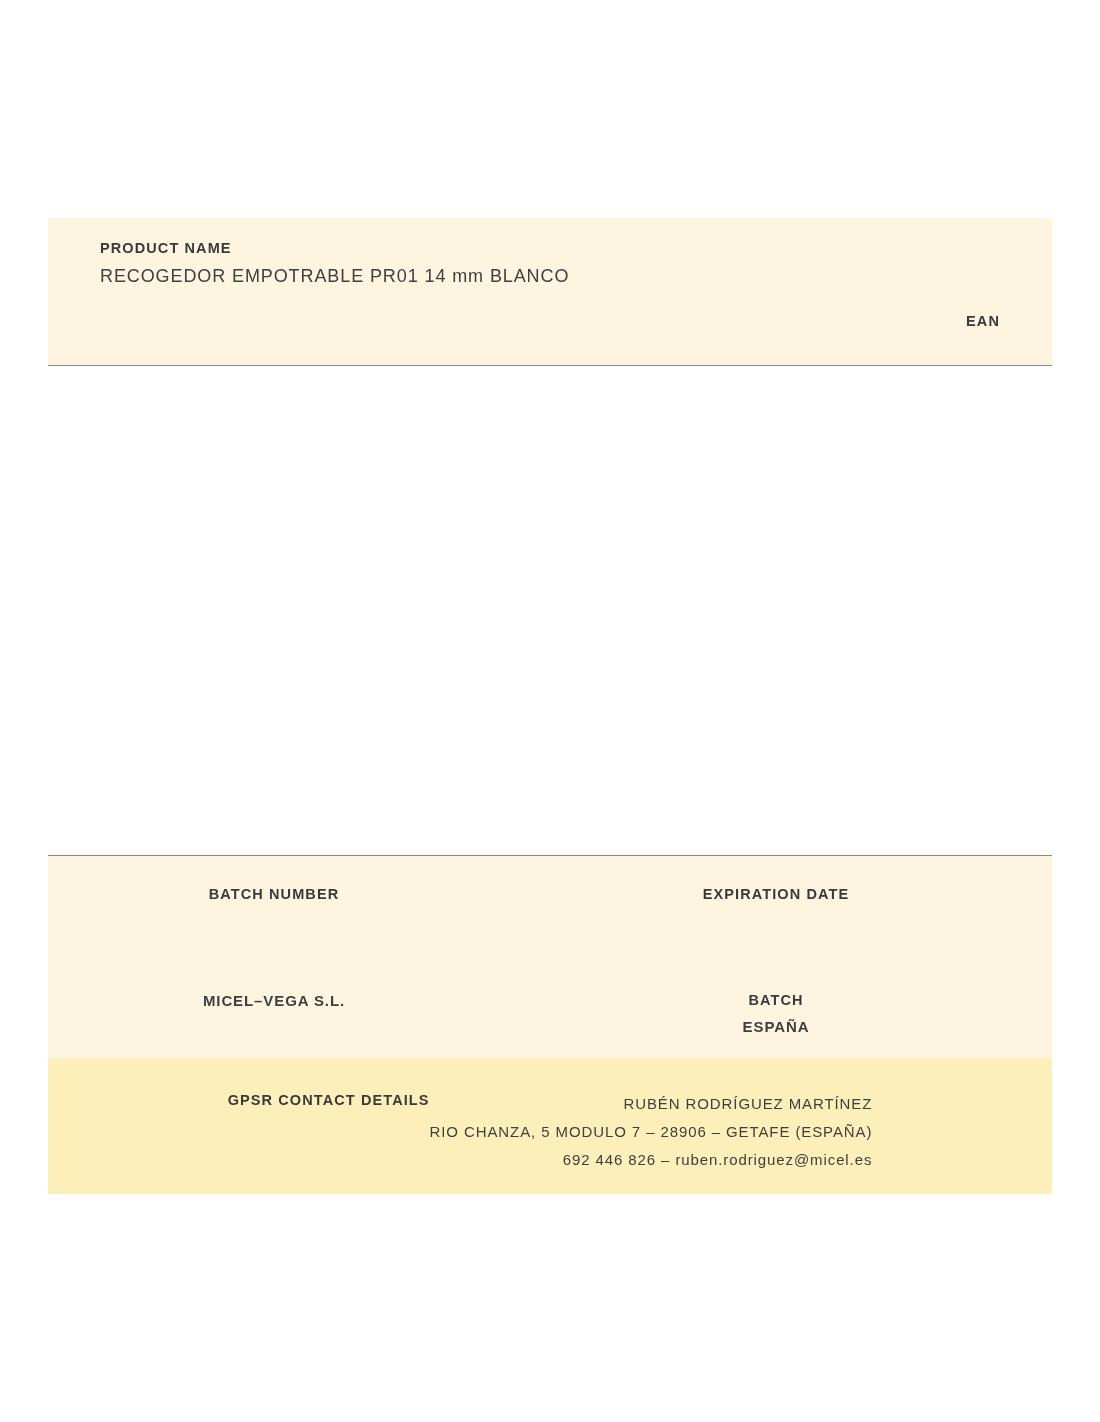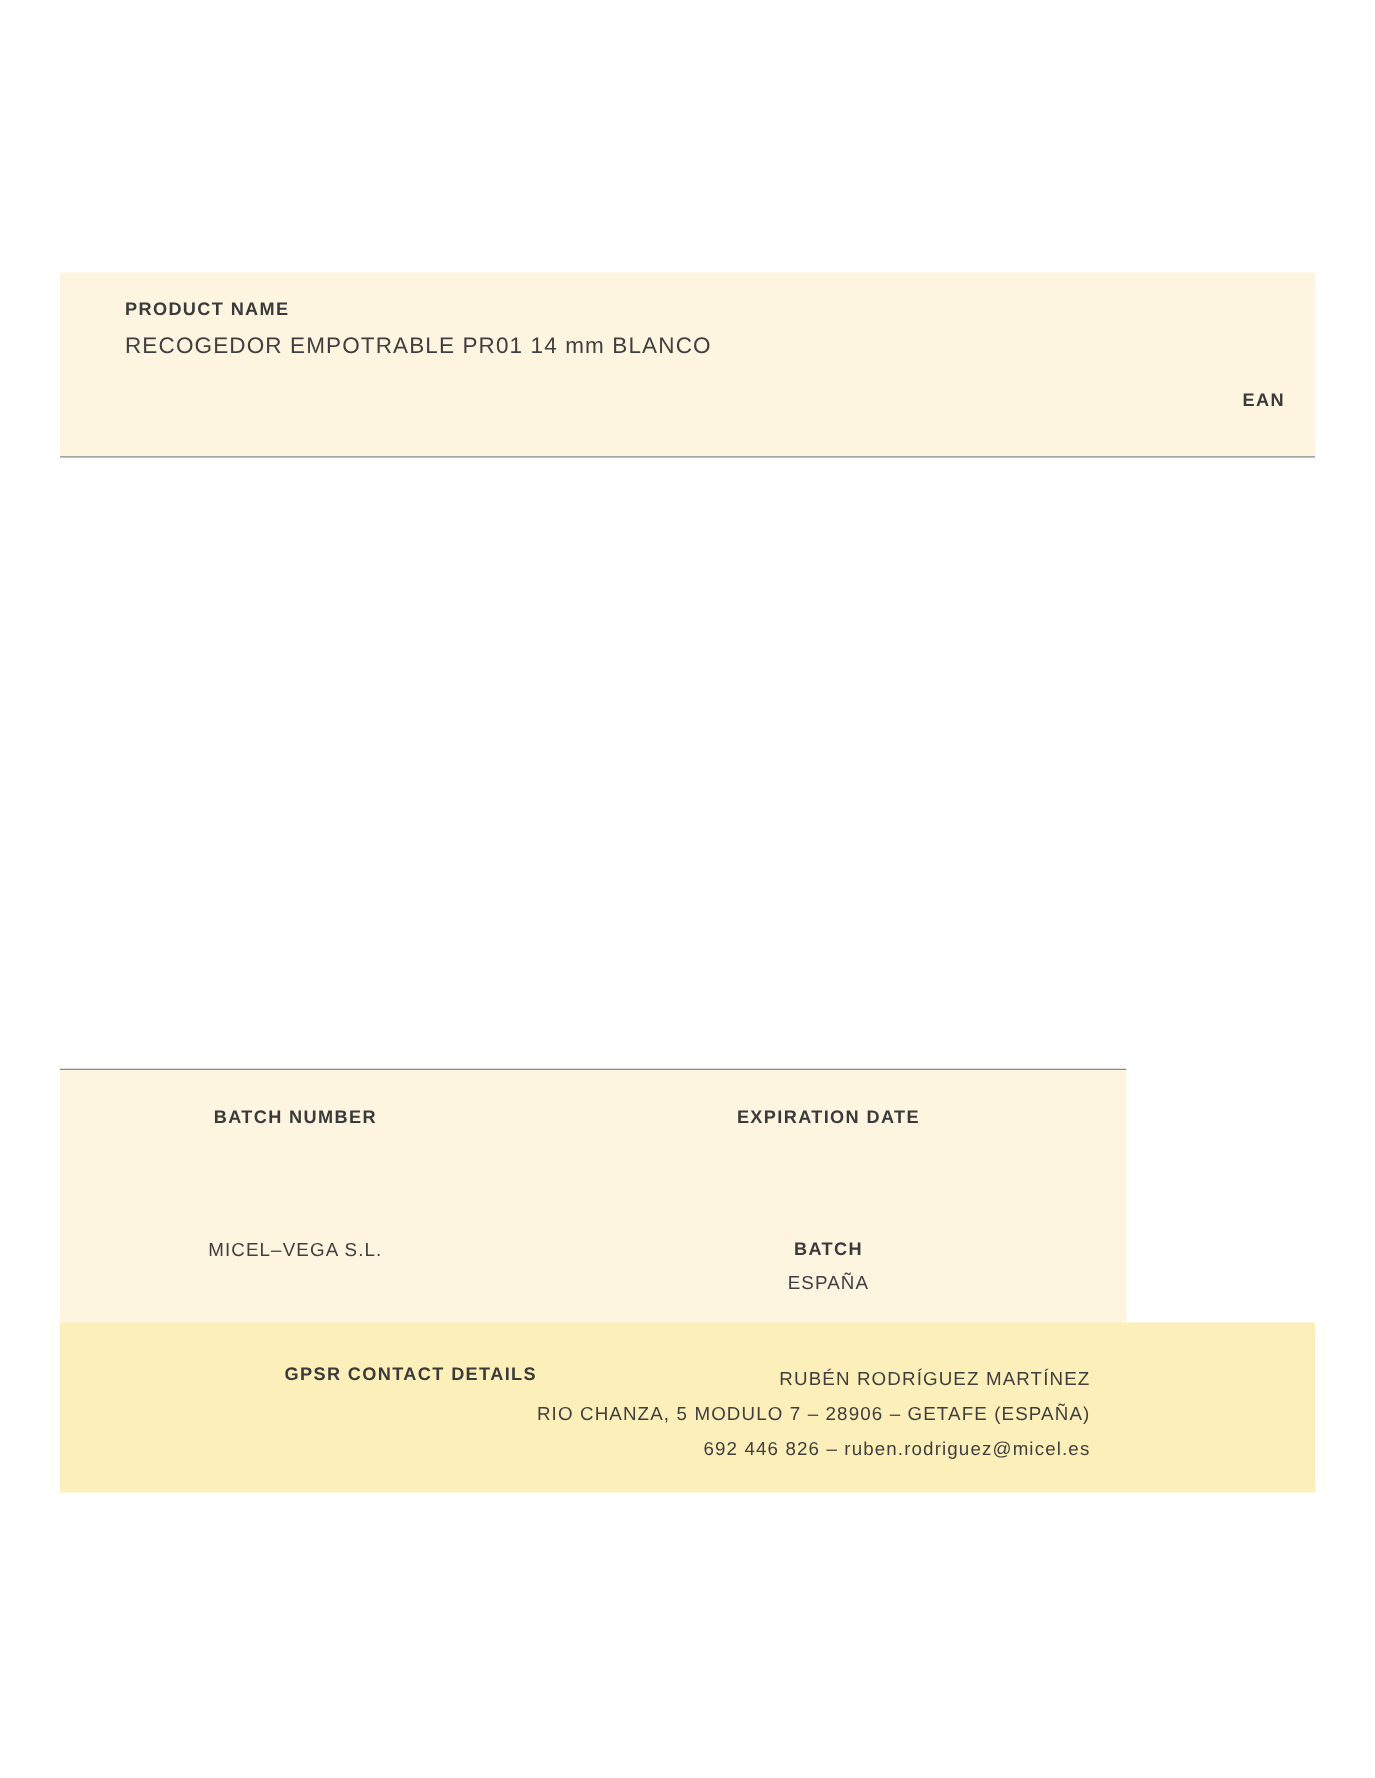--- a/index.html
+++ b/index.html
@@ -25,21 +25,21 @@
 
   
   .top-block {
     position: absolute;
     left: 48px;
     top: 218px;
     width: 1004px;
     background: #fdf5e0;
     border-bottom: 1px solid #8a8a8a;
     box-sizing: border-box;
-    padding: 22px 24px 26px 52px;
+    padding: 22px 52px 26px 52px;
   }
   .field-label {
     font-size: 14.5px;
     font-weight: bold;
     letter-spacing: 1.1px;
     color: #3a3a3a;
     margin: 0 0 10px 0;
   }
   .field-value {
     font-size: 18px;
@@ -48,21 +48,21 @@
     margin: 0;
   }
   .field-group { margin-bottom: 26px; }
   .field-group:last-child { margin-bottom: 0; text-align: right; }
 
   
   .mid-block {
     position: absolute;
     left: 48px;
     top: 855px;
-    width: 853px;
+    width: 1004px;
     background: #fdf5e0;
     border-top: 1px solid #8a8a8a;
     border-bottom: 1px solid #8a8a8a;
     box-sizing: border-box;
     padding: 30px 0 30px 0;
   }
   .two-col {
     display: flex;
     width: 100%;
   }
@@ -79,20 +79,21 @@
     color: #3a3a3a;
     margin: 0 0 8px 0;
     min-height: 18px;
   }
   .col-val {
     font-size: 15px;
     letter-spacing: 0.9px;
     color: #3f3f3f;
     margin: 0;
     min-height: 18px;
+    font-weight: bold;
   }
   .row-gap { height: 62px; }
 
   
   .gpsr-block {
     position: absolute;
     left: 48px;
     top: 1058px;
     width: 1004px;
     background: #fcefb9;

